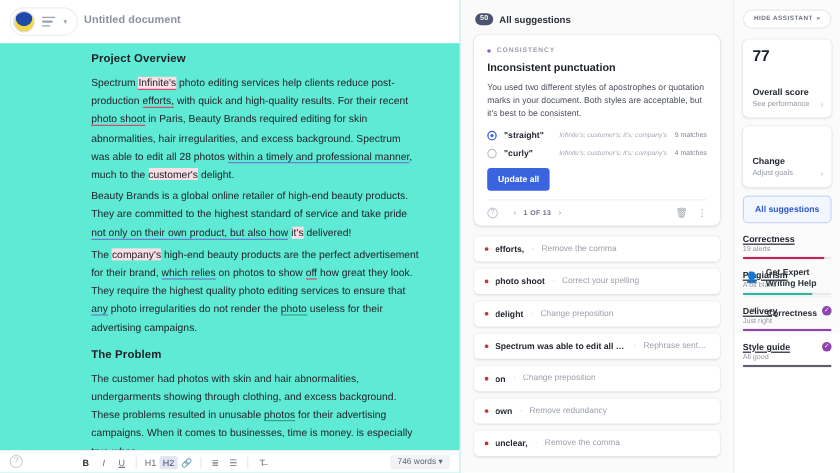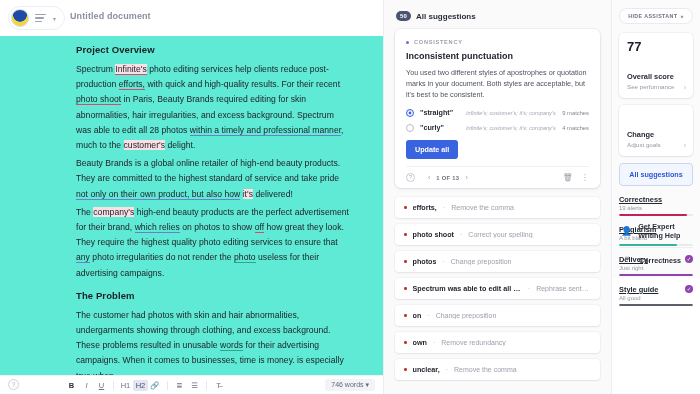--- a/index.html
+++ b/index.html
@@ -206,21 +206,21 @@
 
       <div class="doc-p">
         Beauty Brands is a global online retailer of high-end beauty products. They are committed to the highest standard of service and take pride <span class="u-blue">not only on their own product, but also how</span> <span class="hl-pink">it's</span> delivered!
       </div>
       <div class="doc-p">
         The <span class="hl-pink">company's</span> high-end beauty products are the perfect advertisement for their brand, <span class="u-blue">which relies</span> on photos to show <span class="u-red">off</span> how great they look. They require the highest quality photo editing services to ensure that <span class="u-blue">any</span> photo irregularities do not render the <span class="u-green">photo</span> useless for their advertising campaigns.
       </div>
 
       <div class="doc-h">The Problem</div>
       <div class="doc-p">
-        The customer had photos with skin and hair abnormalities, undergarments showing through clothing, and excess background. These problems resulted in unusable <span class="u-green">words</span> for their advertising campaigns. When it comes to businesses, time is money.  is especially true when
+        The customer had photos with skin and hair abnormalities, undergarments showing through clothing, and excess background. These problems resulted in unusable <span class="u-green">photos</span> for their advertising campaigns. When it comes to businesses, time is money.  is especially true when
       </div>
     </div>
 
     <div class="editor-bottom">
       <span class="tb bold">B</span>
       <span class="tb ital">I</span>
       <span class="tb und">U</span>
       <span class="tb-sep"></span>
       <span class="tb">H1</span>
       <span class="tb active">H2</span>
@@ -290,21 +290,21 @@
         <span class="it-act">Remove the comma</span>
       </div>
       <div class="sugg-item">
         <span class="it-dot"></span>
         <span class="it-word">photo shoot</span>
         <span class="it-sep">·</span>
         <span class="it-act">Correct your spelling</span>
       </div>
       <div class="sugg-item">
         <span class="it-dot"></span>
-        <span class="it-word">photos</span>
+        <span class="it-word">delight</span>
         <span class="it-sep">·</span>
         <span class="it-act">Change preposition</span>
       </div>
       <div class="sugg-item">
         <span class="it-dot"></span>
         <span class="it-word">Spectrum was able to edit all 28 p...</span>
         <span class="it-sep">·</span>
         <span class="it-act">Rephrase sentence</span>
       </div>
       <div class="sugg-item">

